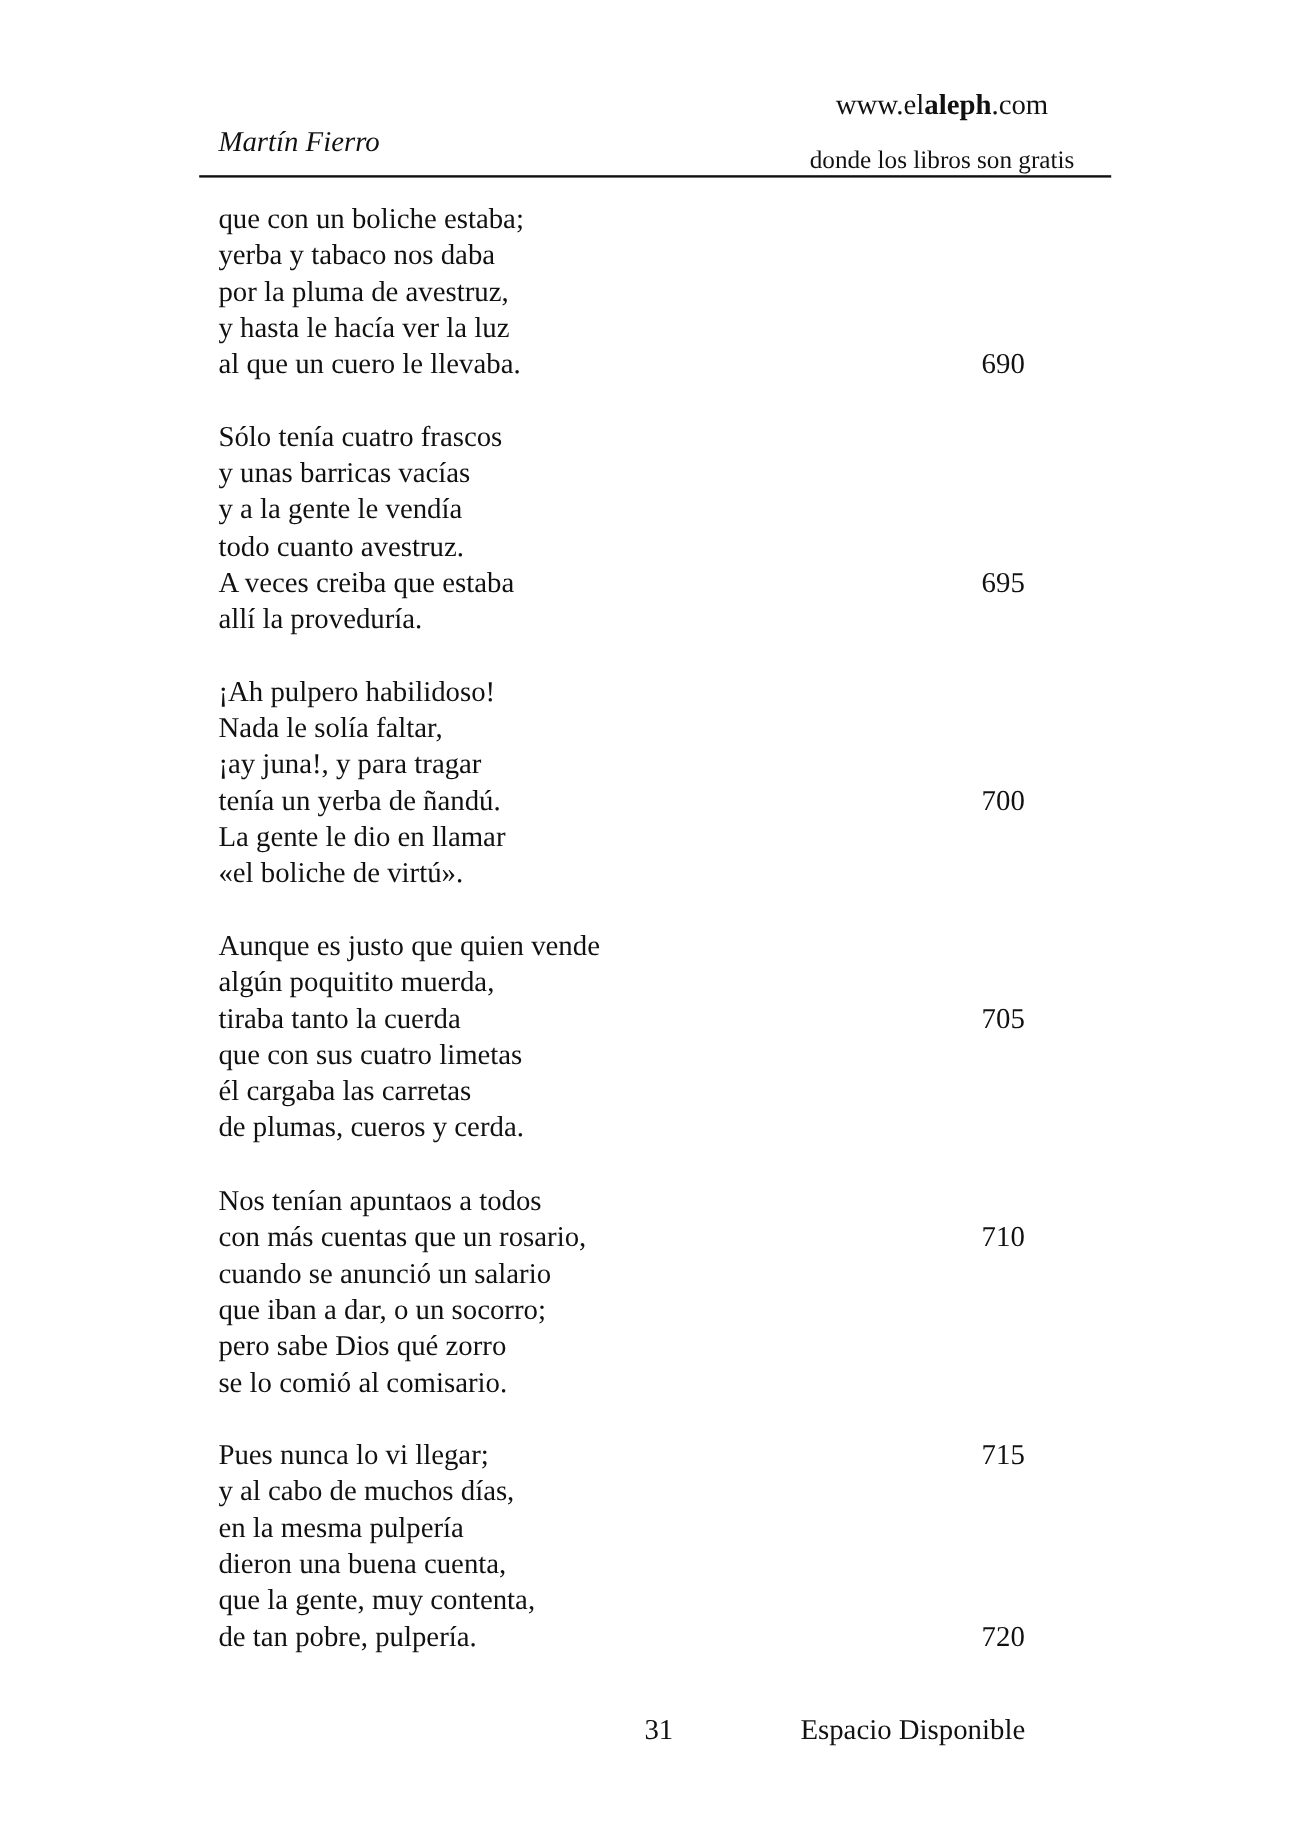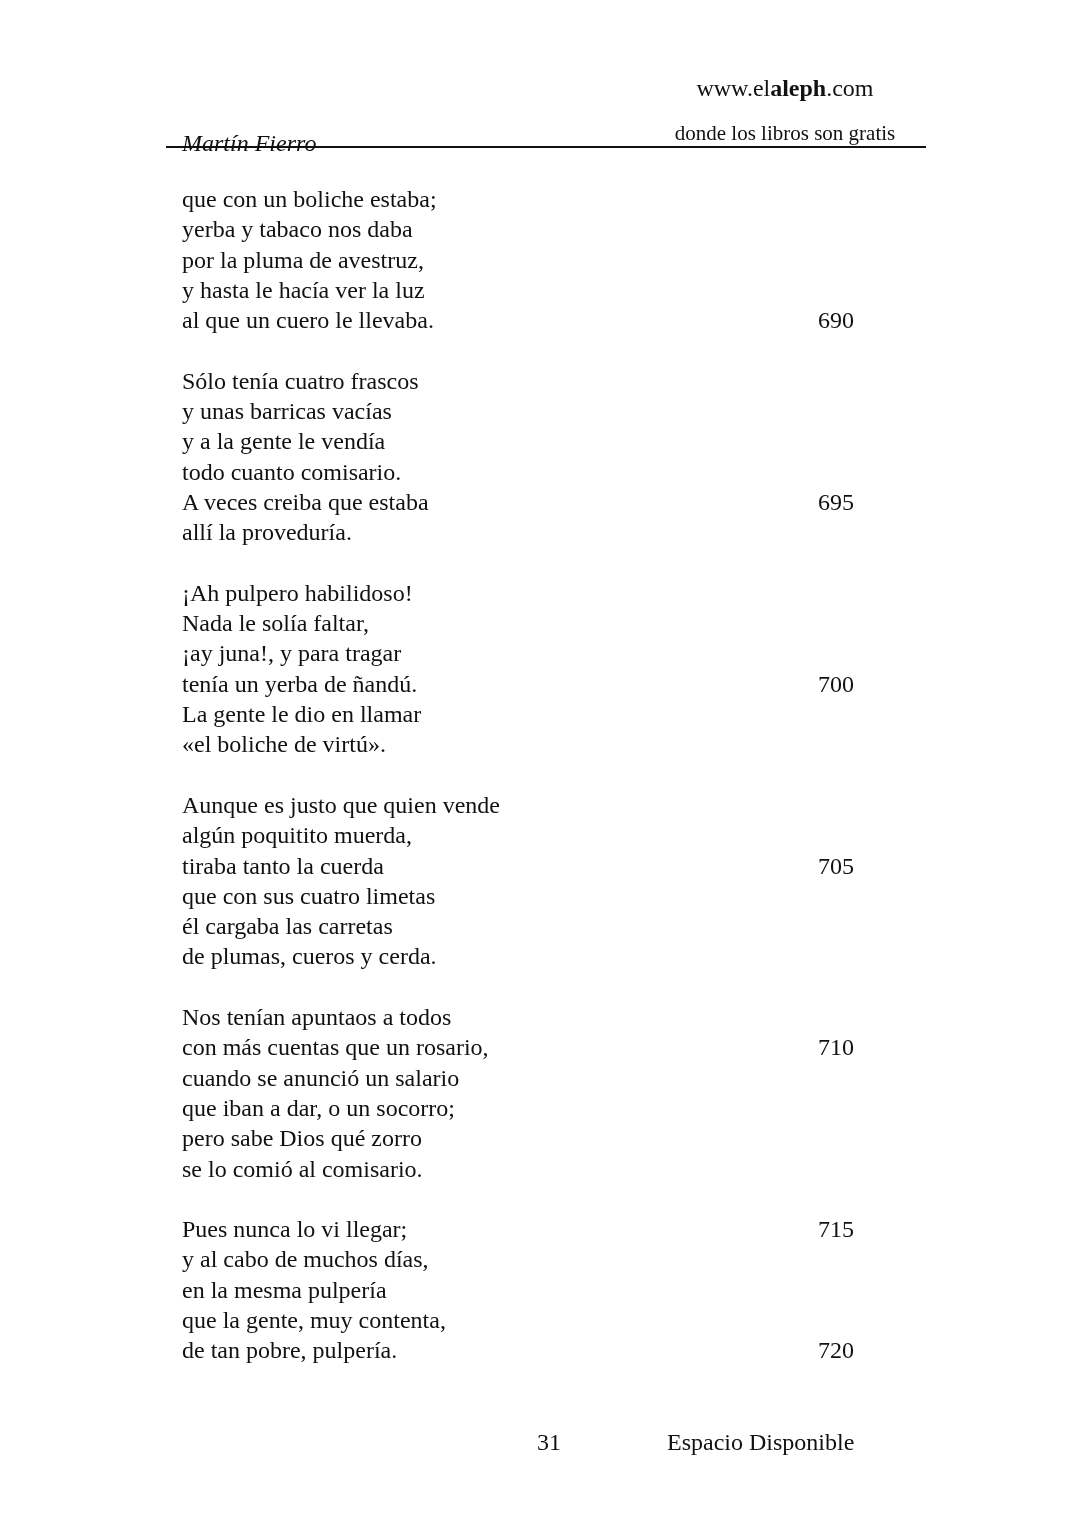--- a/index.html
+++ b/index.html
@@ -15,21 +15,20 @@
       font-family: "Liberation Serif", serif;
       color: #111111;
     }
     .header-title {
       position: absolute;
       left: 182px;
       top: 104px;
       font-size: 24px;
       font-style: italic;
       line-height: 30px;
-      margin-top: 24px;
     }
     .header-site {
       position: absolute;
       left: 640px;
       width: 290px;
       top: 73px;
       text-align: center;
       font-size: 24px;
       line-height: 30px;
     }
@@ -47,21 +46,21 @@
       position: absolute;
       left: 166px;
       width: 760px;
       top: 146px;
       height: 2px;
       background: #111111;
     }
     .poem {
       position: absolute;
       left: 182px;
-      top: 184px;
+      top: 168px;
       width: 700px;
     }
     .line {
       position: relative;
       height: 30.3px;
       line-height: 30.3px;
       font-size: 24px;
       white-space: nowrap;
     }
     .line.blank { }
@@ -100,21 +99,21 @@
 <div class="poem" id="poem">
     <div class="line"><span>que con un boliche estaba;</span></div>
     <div class="line"><span>yerba y tabaco nos daba</span></div>
     <div class="line"><span>por la pluma de avestruz,</span></div>
     <div class="line"><span>y hasta le hacía ver la luz</span></div>
     <div class="line"><span>al que un cuero le llevaba.</span><span class="line-num">690</span></div>
     <div class="line blank"><span></span></div>
     <div class="line"><span>Sólo tenía cuatro frascos</span></div>
     <div class="line"><span>y unas barricas vacías</span></div>
     <div class="line"><span>y a la gente le vendía</span></div>
-    <div class="line"><span>todo cuanto comisario.</span></div>
+    <div class="line"><span>todo cuanto avestruz.</span></div>
     <div class="line"><span>A veces creiba que estaba</span><span class="line-num">695</span></div>
     <div class="line"><span>allí la proveduría.</span></div>
     <div class="line blank"><span></span></div>
     <div class="line"><span>¡Ah pulpero habilidoso!</span></div>
     <div class="line"><span>Nada le solía faltar,</span></div>
     <div class="line"><span>¡ay juna!, y para tragar</span></div>
     <div class="line"><span>tenía un yerba de ñandú.</span><span class="line-num">700</span></div>
     <div class="line"><span>La gente le dio en llamar</span></div>
     <div class="line"><span>«el boliche de virtú».</span></div>
     <div class="line blank"><span></span></div>
@@ -128,20 +127,21 @@
     <div class="line"><span>Nos tenían apuntaos a todos</span></div>
     <div class="line"><span>con más cuentas que un rosario,</span><span class="line-num">710</span></div>
     <div class="line"><span>cuando se anunció un salario</span></div>
     <div class="line"><span>que iban a dar, o un socorro;</span></div>
     <div class="line"><span>pero sabe Dios qué zorro</span></div>
     <div class="line"><span>se lo comió al comisario.</span></div>
     <div class="line blank"><span></span></div>
     <div class="line"><span>Pues nunca lo vi llegar;</span><span class="line-num">715</span></div>
     <div class="line"><span>y al cabo de muchos días,</span></div>
     <div class="line"><span>en la mesma pulpería</span></div>
+    <div class="line"><span>dieron una buena cuenta,</span></div>
     <div class="line"><span>que la gente, muy contenta,</span></div>
     <div class="line"><span>de tan pobre, pulpería.</span><span class="line-num">720</span></div>
   </div>
 
 <div>
   <div class="footer-page">31</div>
   <div class="footer-note">Espacio Disponible</div>
 </div>
 
 </body></html>

